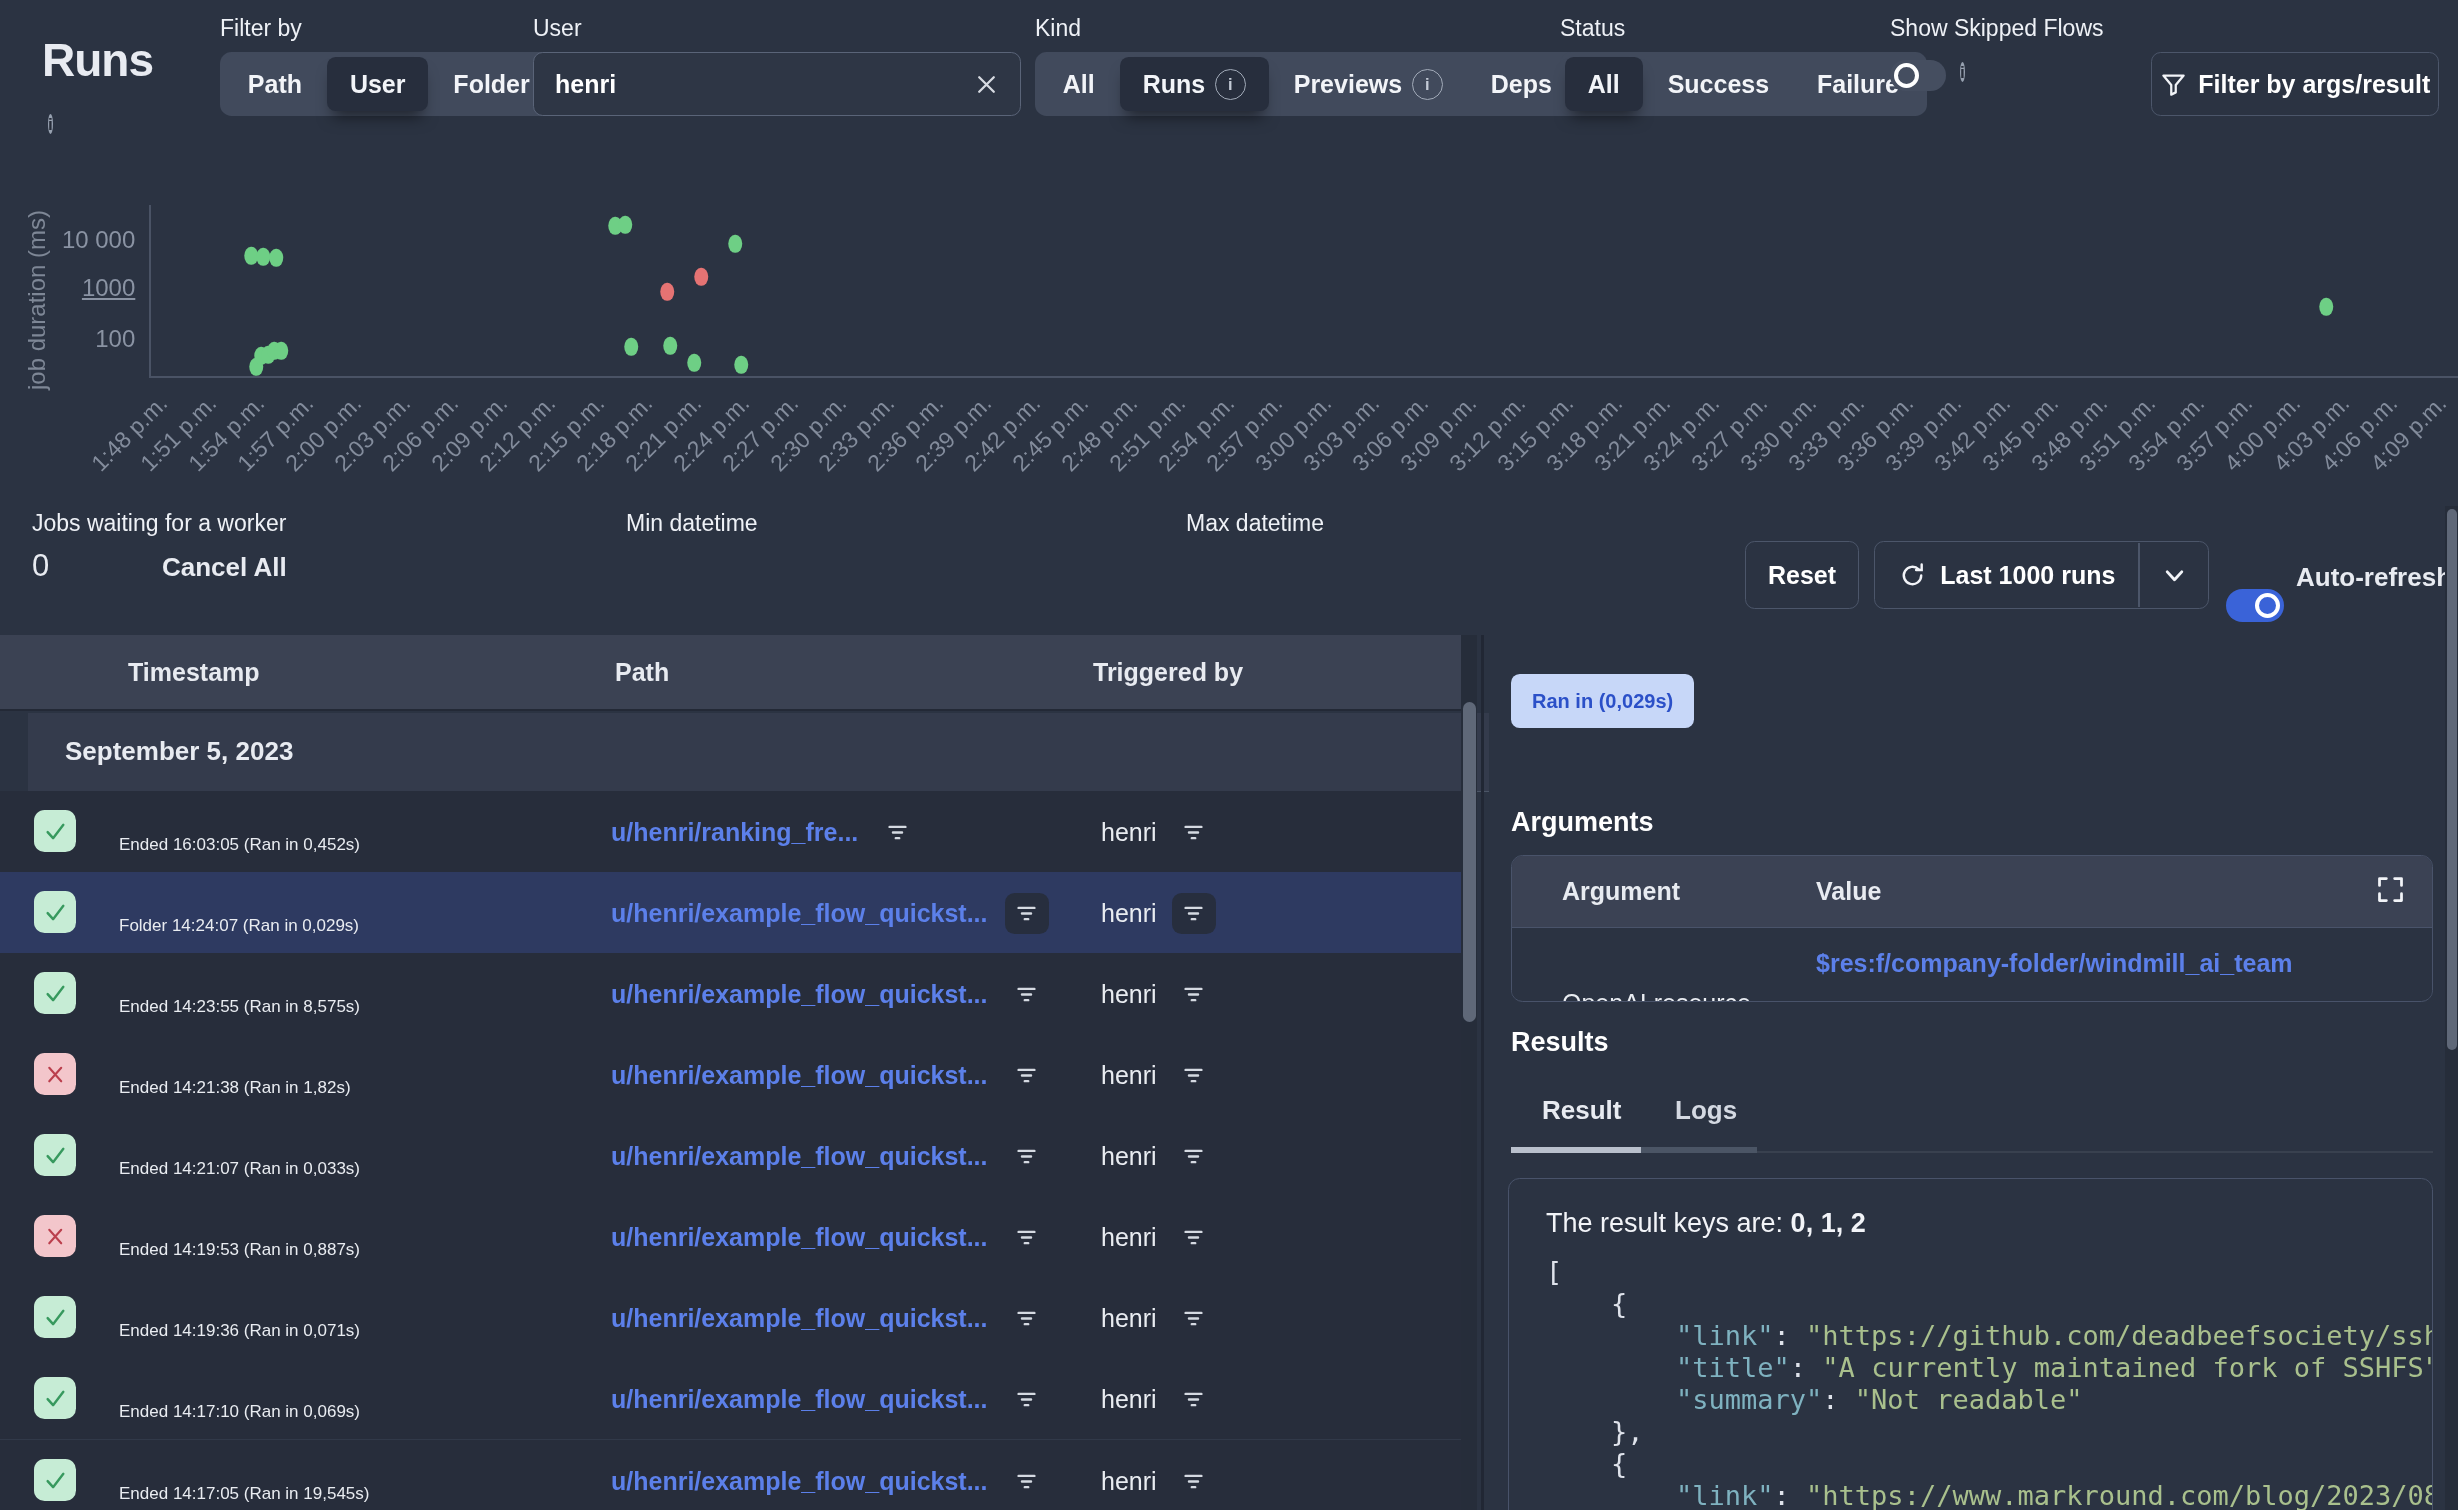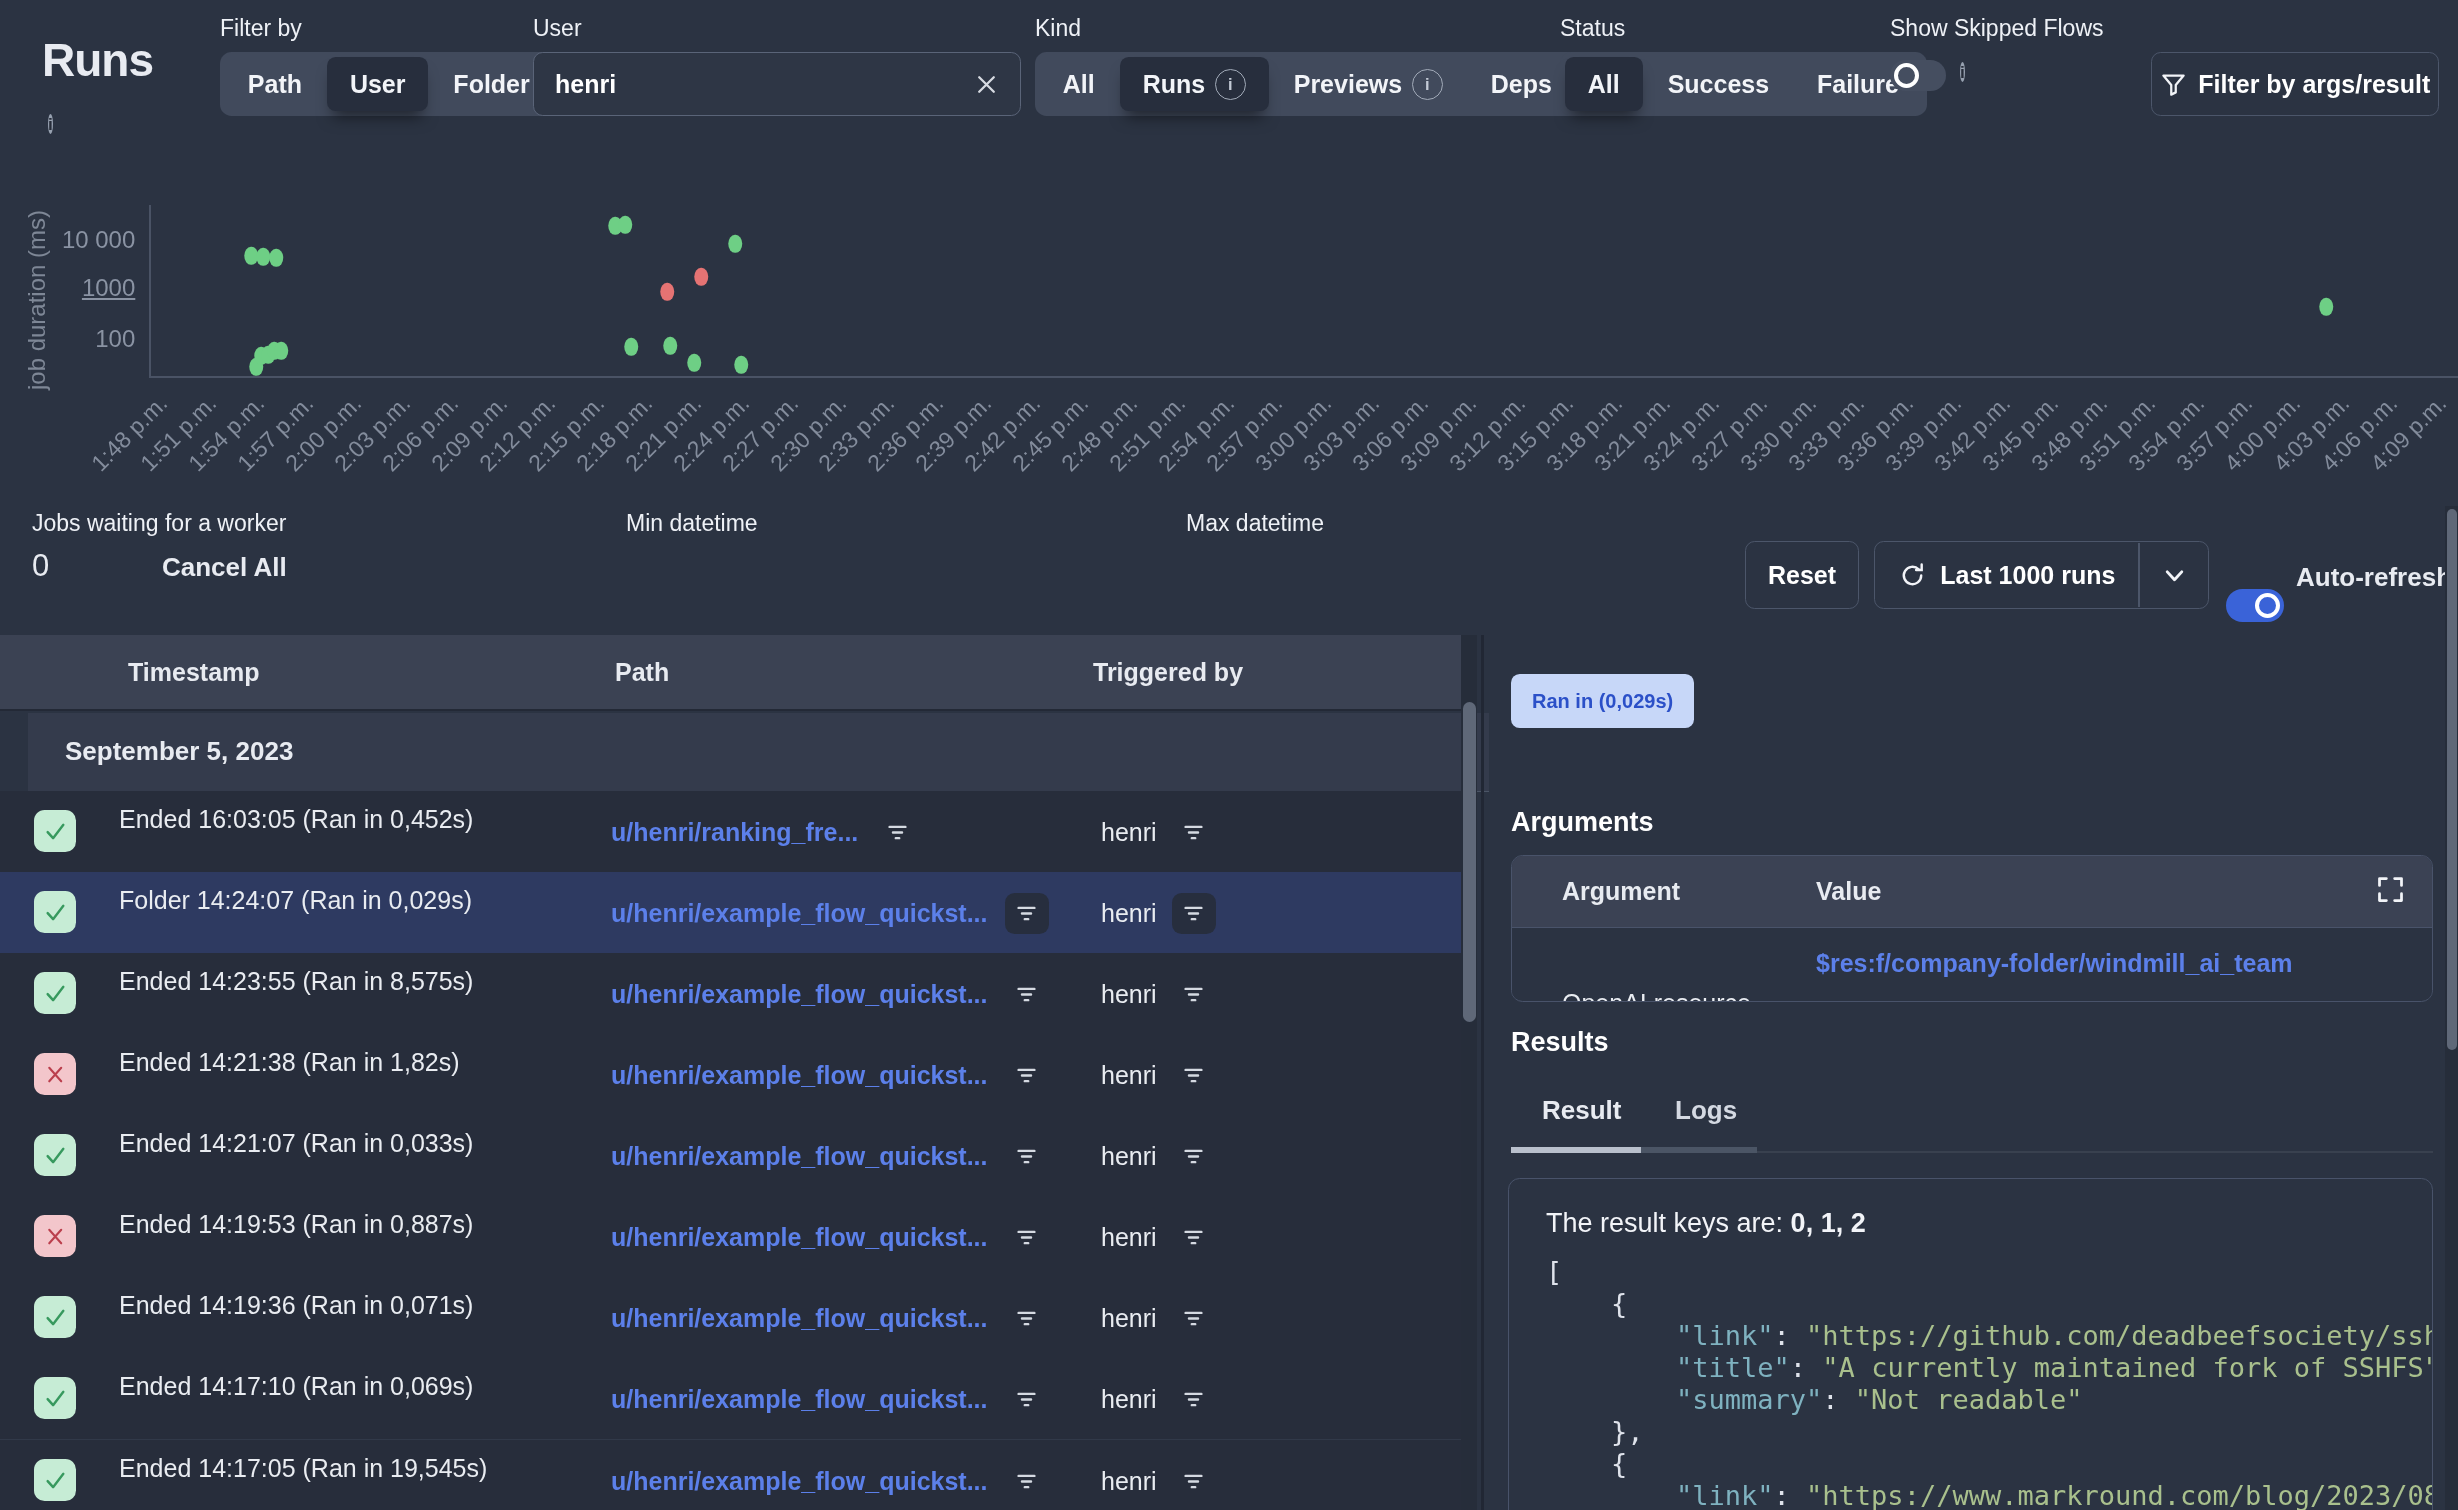--- a/index.html
+++ b/index.html
@@ -40,21 +40,21 @@
   .thead span{position:absolute;top:23px;font-size:25px;font-weight:700;}
   .tgroup{left:0;top:713px;width:1461px;height:78px;background:#343b4c;border-bottom:1px solid #4b5566;margin-left:28px;}
   .tgroup span{position:absolute;left:37px;top:23px;font-size:26px;font-weight:700;}
   .trow{position:absolute;left:0;width:1461px;height:81px;background:#272d3b;
         border-bottom:1px solid #313949;cursor:pointer;}
   .trow.selected{background:#2e3a61;}
   .sicon{position:absolute;left:34px;top:19.3px;width:42px;height:42px;border-radius:10.6px;
          display:flex;align-items:center;justify-content:center;}
   .trow.success .sicon{background:#c6ecd5;}
   .trow.failure .sicon{background:#f3c6cb;}
-  .ts{position:absolute;left:119px;top:14px;font-size:25px;color:#e9ecf1;}
+  .ts{position:absolute;left:119px;top:44px;font-size:17px;color:#e9ecf1;}
   .pathwrap{position:absolute;left:611px;top:21px;display:flex;align-items:center;gap:17.4px;}
   .plink{font-size:25px;font-weight:600;color:#5c80ea;text-decoration:none;white-space:nowrap;}
   .chip{display:flex;align-items:center;justify-content:center;width:44px;height:41px;border-radius:9.7px;}
   .trow.selected .chip{background:#272e3e;}
   .trigwrap{position:absolute;left:1101px;top:21px;display:flex;align-items:center;gap:15.4px;}
   .tuser{font-size:25px;color:#e9ecf1;}
   
   .badge{left:1511px;top:674px;height:54px;display:inline-flex;align-items:center;padding:0 21px;
          background:#c7d7f8;border-radius:8.7px;color:#2b50c8;font-size:20px;font-weight:700;}
   .hbold{font-size:27px;font-weight:700;color:#fff;}

